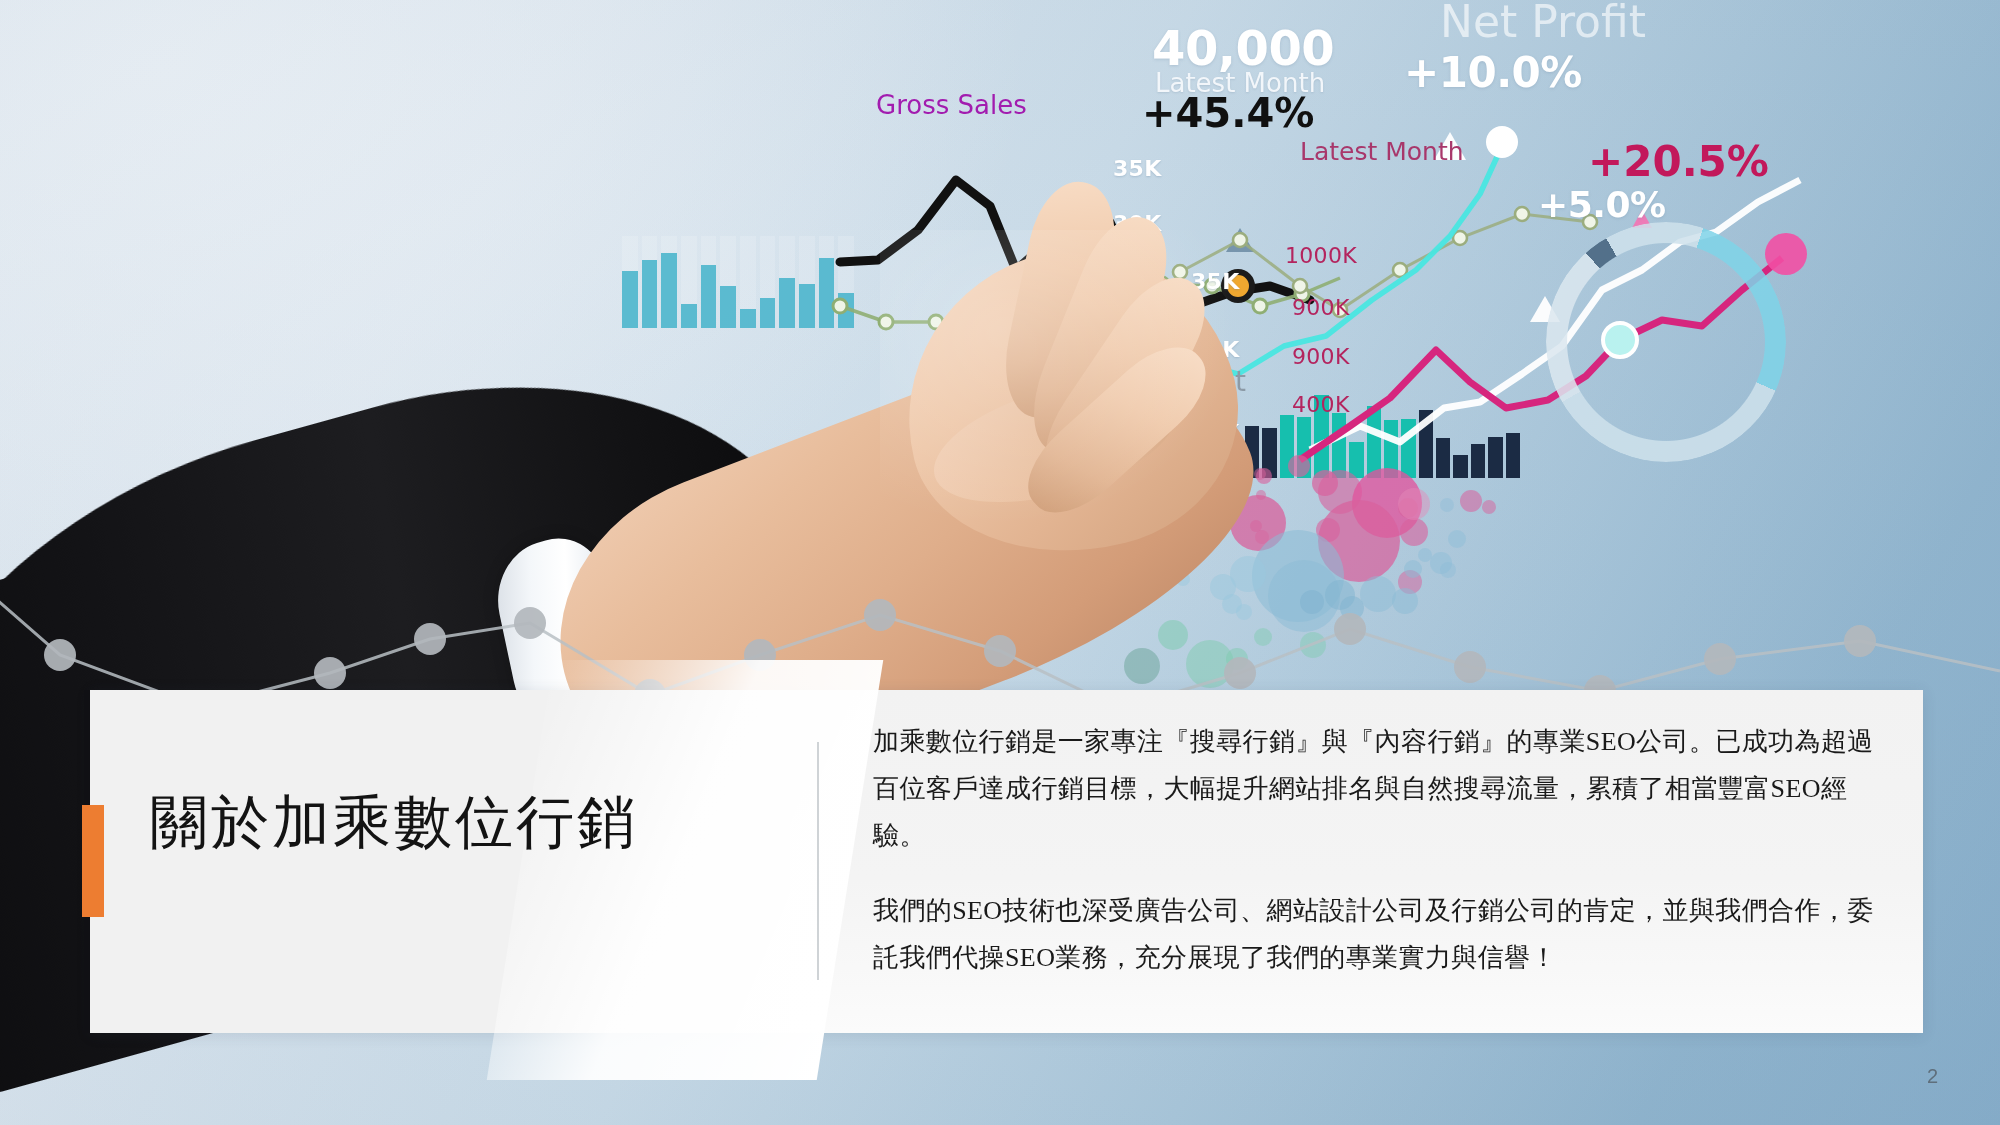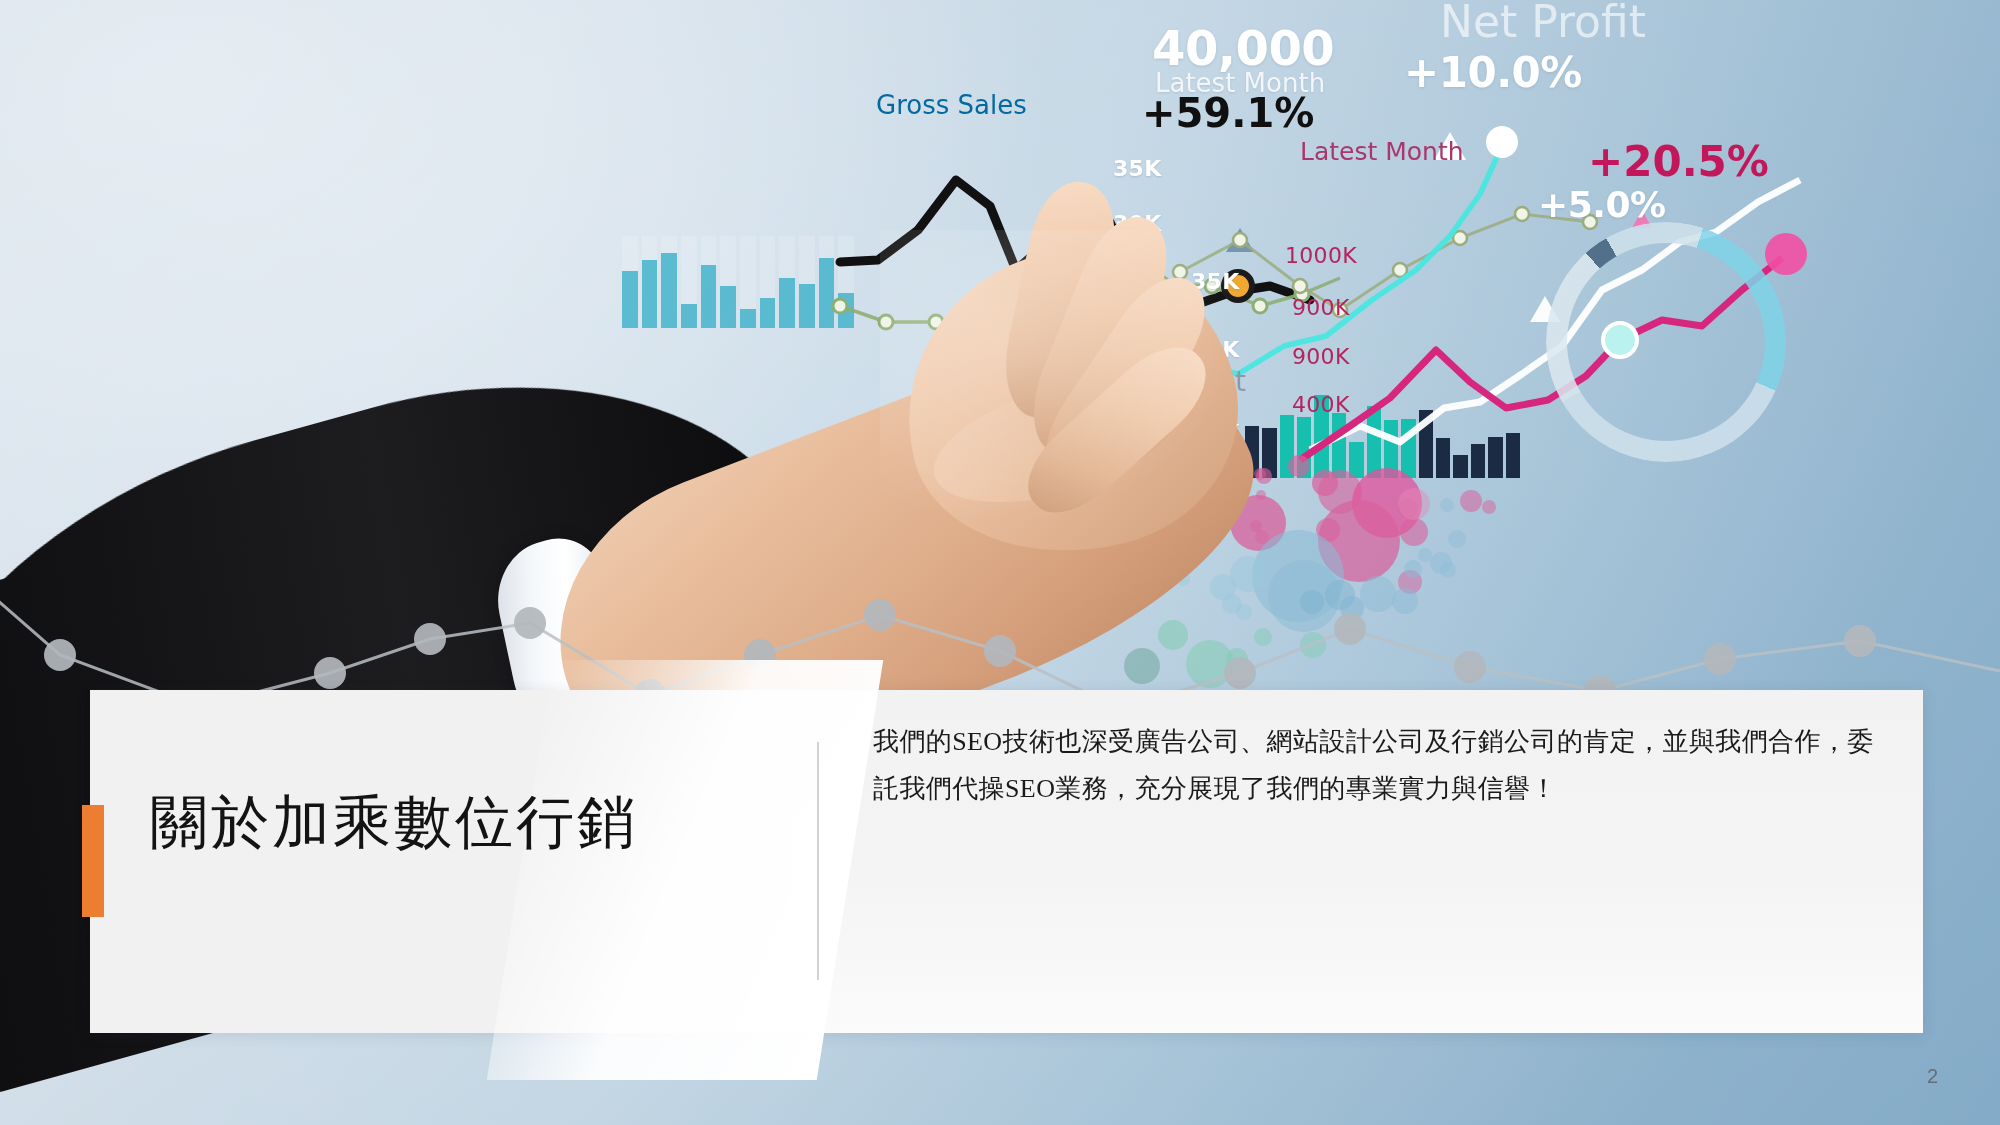--- a/index.html
+++ b/index.html
@@ -90,21 +90,21 @@
   
   .gfx{position:absolute;inset:0;}
   .lbl{position:absolute;font-family:"DejaVu Sans","Liberation Sans",sans-serif;white-space:nowrap;}
 
   .big-white{color:#ffffff;font-weight:700;letter-spacing:-0.5px;
     text-shadow:0 1px 3px rgba(110,135,160,.28);}
   .sub-white{color:#f2f6fa;font-weight:400;text-shadow:0 1px 2px rgba(110,135,160,.25);}
   .magenta{color:#c2185b;font-weight:700;}
   .magenta-sub{color:#a8376b;font-weight:400;}
   .ghost{color:rgba(255,255,255,.62);font-weight:400;}
-  .dark{color:#0369a1;font-weight:400;}
+  .dark{color:#a21caf;font-weight:400;}
   .kwhite{color:#ffffff;font-weight:700;font-size:22px;letter-spacing:.3px;
     text-shadow:0 1px 2px rgba(95,125,155,.3);}
   .kmag{color:#b4245e;font-weight:400;font-size:22px;letter-spacing:.3px;}
   .grey-lbl{color:#8c9aa6;font-weight:400;}
 
   
   .minibars{position:absolute;left:622px;top:236px;width:232px;height:92px;display:flex;align-items:flex-end;gap:4px;}
   .minibars .slot{flex:1;height:100%;background:rgba(255,255,255,.16);display:flex;align-items:flex-end;}
   .minibars .bar{width:100%;background:#4fb6cd;opacity:.92;}
 
@@ -340,21 +340,21 @@
 
     <div class="lbl dark" style="left:876px;top:90px;font-size:26px;font-weight:500;">Gross Sales</div>
 
     <div class="lbl ghost" style="left:1440px;top:-4px;font-size:44px;">Net Profit</div>
 
     <div class="lbl grey-lbl" style="left:1138px;top:365px;font-size:28px;">Interest</div>
 
     <div class="lbl big-white" style="left:1152px;top:20px;font-size:48px;">40,000</div>
     <div class="lbl sub-white" style="left:1155px;top:68px;font-size:26px;">Latest Month</div>
 
-    <div class="lbl" style="left:1142px;top:90px;font-size:40px;font-weight:700;color:#101010;">+59.1%</div>
+    <div class="lbl" style="left:1142px;top:90px;font-size:40px;font-weight:700;color:#101010;">+45.4%</div>
 
     <div class="lbl big-white" style="left:1404px;top:48px;font-size:42px;">+10.0%</div>
 
     <div class="lbl magenta-sub" style="left:1300px;top:137px;font-size:25px;">Latest Month</div>
 
     <div class="lbl magenta" style="left:1588px;top:137px;font-size:42px;">+20.5%</div>
 
     <div class="lbl big-white" style="left:1538px;top:184px;font-size:36px;">+5.0%</div>
 
     <div class="lbl kwhite" style="left:1113px;top:156px;">35K</div>
@@ -409,19 +409,20 @@
     <div class="blacktab"></div>
     <div class="card-left"></div>
     <div class="card-swoosh"></div>
     <div class="orange-bar"></div>
 
     <div class="title">關於加乘數位行銷</div>
 
     <div class="vrule"></div>
 
     <div class="body">
+      <p>加乘數位行銷是一家專注『搜尋行銷』與『內容行銷』的專業SEO公司。已成功為超過百位客戶達成行銷目標，大幅提升網站排名與自然搜尋流量，累積了相當豐富SEO經驗。</p>
       <p>我們的SEO技術也深受廣告公司、網站設計公司及行銷公司的肯定，並與我們合作，委託我們代操SEO業務，充分展現了我們的專業實力與信譽！</p>
     </div>
   </div>
 
   <div class="pagenum">2</div>
 
 </div>
 
 </body></html>

